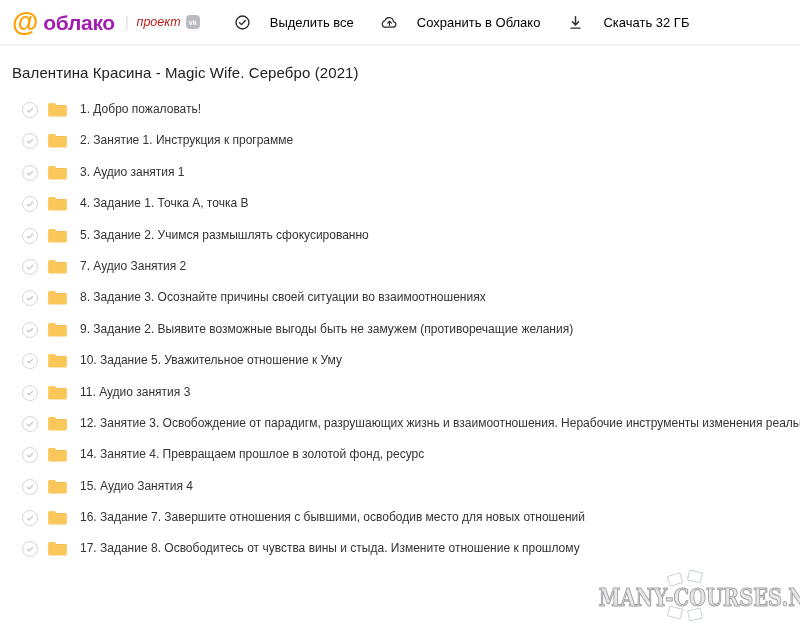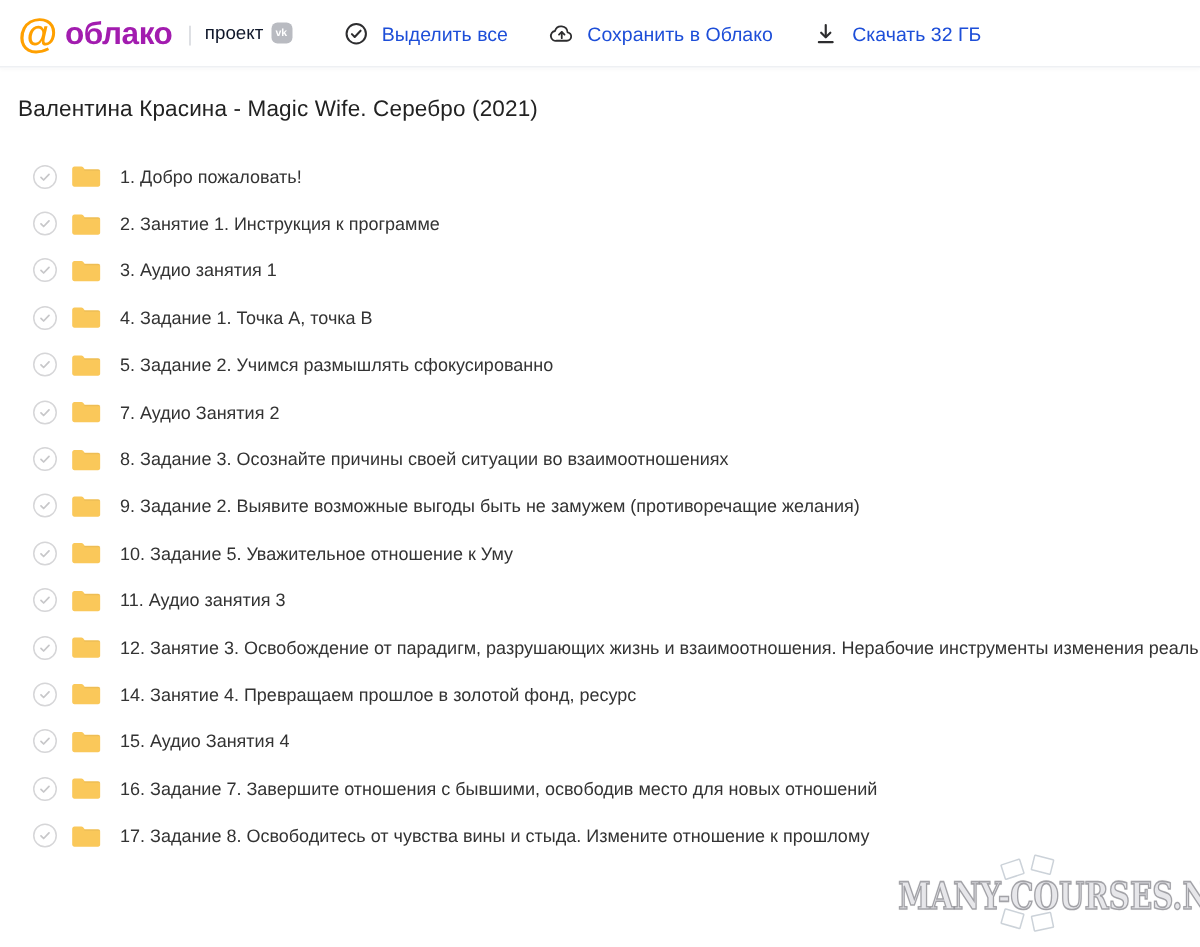--- a/index.html
+++ b/index.html
@@ -30,55 +30,55 @@
     margin-right: 5px;
   }
   .logo .brand {
     font-size: 21px;
     font-weight: 700;
     color: #a21caf;
     letter-spacing: -0.3px;
     line-height: 1;
   }
   .logo .divider { color: #d9dbe0; font-size: 14px; margin: 0 8px 0 10px; font-weight: 400; }
-  .logo .project { color: #0f172a; font-size: 12.5px; margin-right: 5px; }
+  .logo .project { color: #b91c1c; font-size: 12.5px; margin-right: 5px; font-style: italic; }
   .vk-badge {
     width: 14px; height: 14px;
     border-radius: 4px;
     background: #b9bbc1;
     color: #fff;
     font-size: 7px;
     font-weight: 700;
     display: flex; align-items: center; justify-content: center;
     text-transform: lowercase;
   }
   .actions { display: flex; align-items: center; margin-left: 34px; gap: 27px; }
   .action-btn {
-    display: flex; align-items: center; gap: 9px;
+    display: flex; align-items: center; gap: 19px;
     background: none; border: none; cursor: pointer;
     font-family: inherit;
-    font-size: 13px; color: #1d4ed8;
+    font-size: 13px; color: #000000;
   }
   .action-btn svg { width: 17px; height: 17px; color: #2d2d2f; display: block; }
 
   
   .page-title {
     padding: 19px 24px 0 12px;
     font-size: 15px;
     font-weight: 500;
     color: #222;
     letter-spacing: 0.1px;
   }
 
   
   .file-list { margin-top: 21px; }
   .row {
     height: 31.4px;
     display: flex;
-    align-items: center;
+    align-items: flex-start;
     padding-left: 22px;
     cursor: pointer;
   }
   .checkbox {
     width: 16px; height: 16px;
     border-radius: 50%;
     border: 1px solid #d6d6d8;
     display: flex; align-items: center; justify-content: center;
     flex: none;
     background: #fff;

